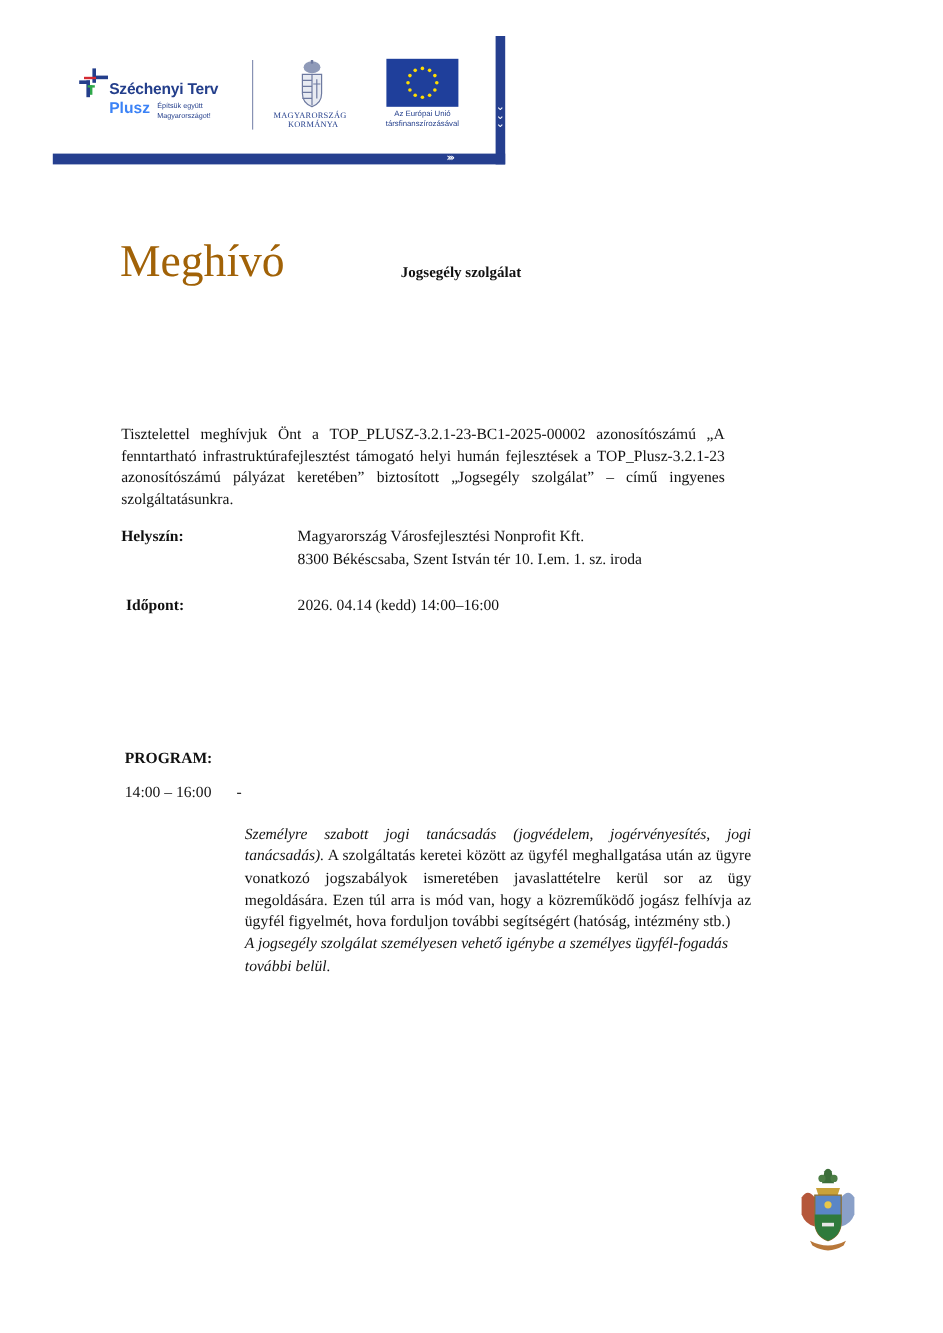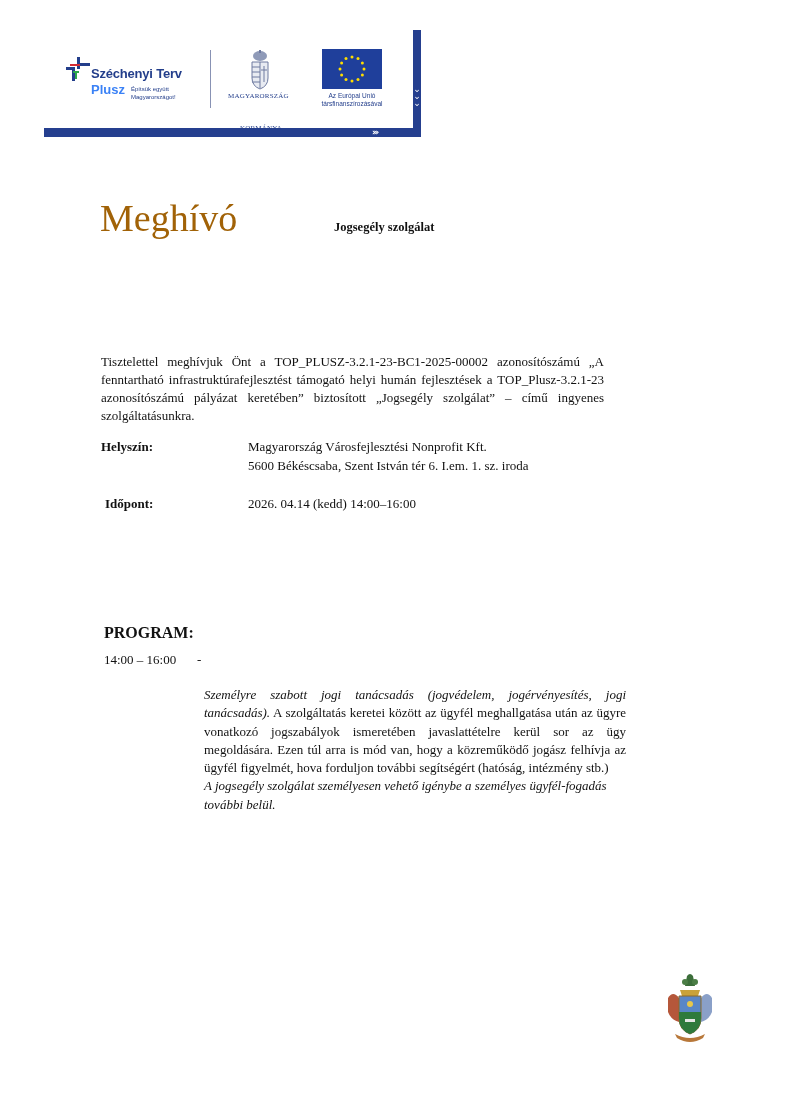--- a/index.html
+++ b/index.html
@@ -37,21 +37,21 @@
     .intro { left: 101px; top: 353px; width: 503px; font-size: 13px; line-height: 18px; text-align: justify; }
 
     .lbl { font-size: 13px; font-weight: bold; }
     .val { font-size: 13px; }
     .loc-lbl { left: 101px; top: 439px; }
     .loc-v1 { left: 248px; top: 439px; }
     .loc-v2 { left: 248px; top: 458px; }
     .time-lbl { left: 105px; top: 496px; }
     .time-v { left: 248px; top: 496px; }
 
-    .prog-h { left: 104px; top: 624px; font-size: 16px; font-weight: bold; }
+    .prog-h { left: 104px; top: 624px; font-size: 13px; font-weight: bold; }
     .prog-time { left: 104px; top: 652px; font-size: 13px; }
     .prog-dash { left: 197px; top: 652px; font-size: 13px; }
     .prog-body { left: 204px; top: 652px; width: 422px; font-size: 13px; line-height: 18.3px; margin-top: 34px; }
     .prog-body p { margin: 0; }
     .just { text-align: justify; }
     .it { font-style: italic; }
 
     .city-crest { left: 665px; top: 972px; width: 50px; height: 76px; }
   </style>
 </head>
@@ -84,21 +84,21 @@
   <path d="M4 12 H20 V28 Q20 36 12 39 Q4 36 4 28 Z" fill="#e8ebf2" stroke="#6e7aa0" stroke-width="1"></path>
   <line x1="12" y1="12" x2="12" y2="38" stroke="#6e7aa0" stroke-width="1"></line>
   <line x1="4" y1="17" x2="12" y2="17" stroke="#6e7aa0" stroke-width="1"></line>
   <line x1="4" y1="22" x2="12" y2="22" stroke="#6e7aa0" stroke-width="1"></line>
   <line x1="4" y1="27" x2="12" y2="27" stroke="#6e7aa0" stroke-width="1"></line>
   <line x1="4" y1="32" x2="12" y2="32" stroke="#6e7aa0" stroke-width="1"></line>
   <line x1="16" y1="16" x2="16" y2="32" stroke="#6e7aa0" stroke-width="1"></line>
   <line x1="13" y1="20" x2="19" y2="20" stroke="#6e7aa0" stroke-width="1"></line>
 </svg>
 <div class="abs mk1" style="text-transform:uppercase;">Magyarország</div>
-<div class="abs mk2" style="text-transform:uppercase;margin-top:24px;">Kormánya</div>
+<div class="abs mk2" style="text-transform:uppercase;">Kormánya</div>
 
 <div class="abs eu-flag">
   <svg width="60" height="40" viewBox="0 0 60 40" id="eu-stars">
       <circle cx="42" cy="20" r="1.5" fill="#ffdd00"></circle>
       <circle cx="40.392304845413264" cy="26" r="1.5" fill="#ffdd00"></circle>
       <circle cx="36" cy="30.392304845413264" r="1.5" fill="#ffdd00"></circle>
       <circle cx="30" cy="32" r="1.5" fill="#ffdd00"></circle>
       <circle cx="24.000000000000004" cy="30.392304845413264" r="1.5" fill="#ffdd00"></circle>
       <circle cx="19.607695154586736" cy="26" r="1.5" fill="#ffdd00"></circle>
       <circle cx="18" cy="20" r="1.5" fill="#ffdd00"></circle>
@@ -112,21 +112,21 @@
 <div class="abs eu1">Az Európai Unió</div>
 <div class="abs eu2">társfinanszírozásával</div>
 
 <div class="abs title">Meghívó</div>
 <div class="abs subtitle">Jogsegély szolgálat</div>
 
 <div class="abs intro">Tisztelettel meghívjuk Önt a TOP_PLUSZ-3.2.1-23-BC1-2025-00002 azonosítószámú „A fenntartható infrastruktúrafejlesztést támogató helyi humán fejlesztések a TOP_Plusz-3.2.1-23 azonosítószámú pályázat keretében” biztosított „Jogsegély szolgálat” – című ingyenes szolgáltatásunkra.</div>
 
 <div class="abs lbl loc-lbl">Helyszín:</div>
 <div class="abs val loc-v1">Magyarország Városfejlesztési Nonprofit Kft.</div>
-<div class="abs val loc-v2">5600 Békéscsaba, Szent István tér 6. I.em. 1. sz. iroda</div>
+<div class="abs val loc-v2">8300 Békéscsaba, Szent István tér 10. I.em. 1. sz. iroda</div>
 
 <div class="abs lbl time-lbl">Időpont:</div>
 <div class="abs val time-v">2026. 04.14 (kedd) 14:00–16:00</div>
 
 <div class="abs prog-h">PROGRAM:</div>
 <div class="abs prog-time">14:00 – 16:00</div>
 <div class="abs prog-dash">-</div>
 <div class="abs prog-body">
   <p class="just">
     <span class="it">Személyre szabott jogi tanácsadás (jogvédelem, jogérvényesítés, jogi tanácsadás).</span>

